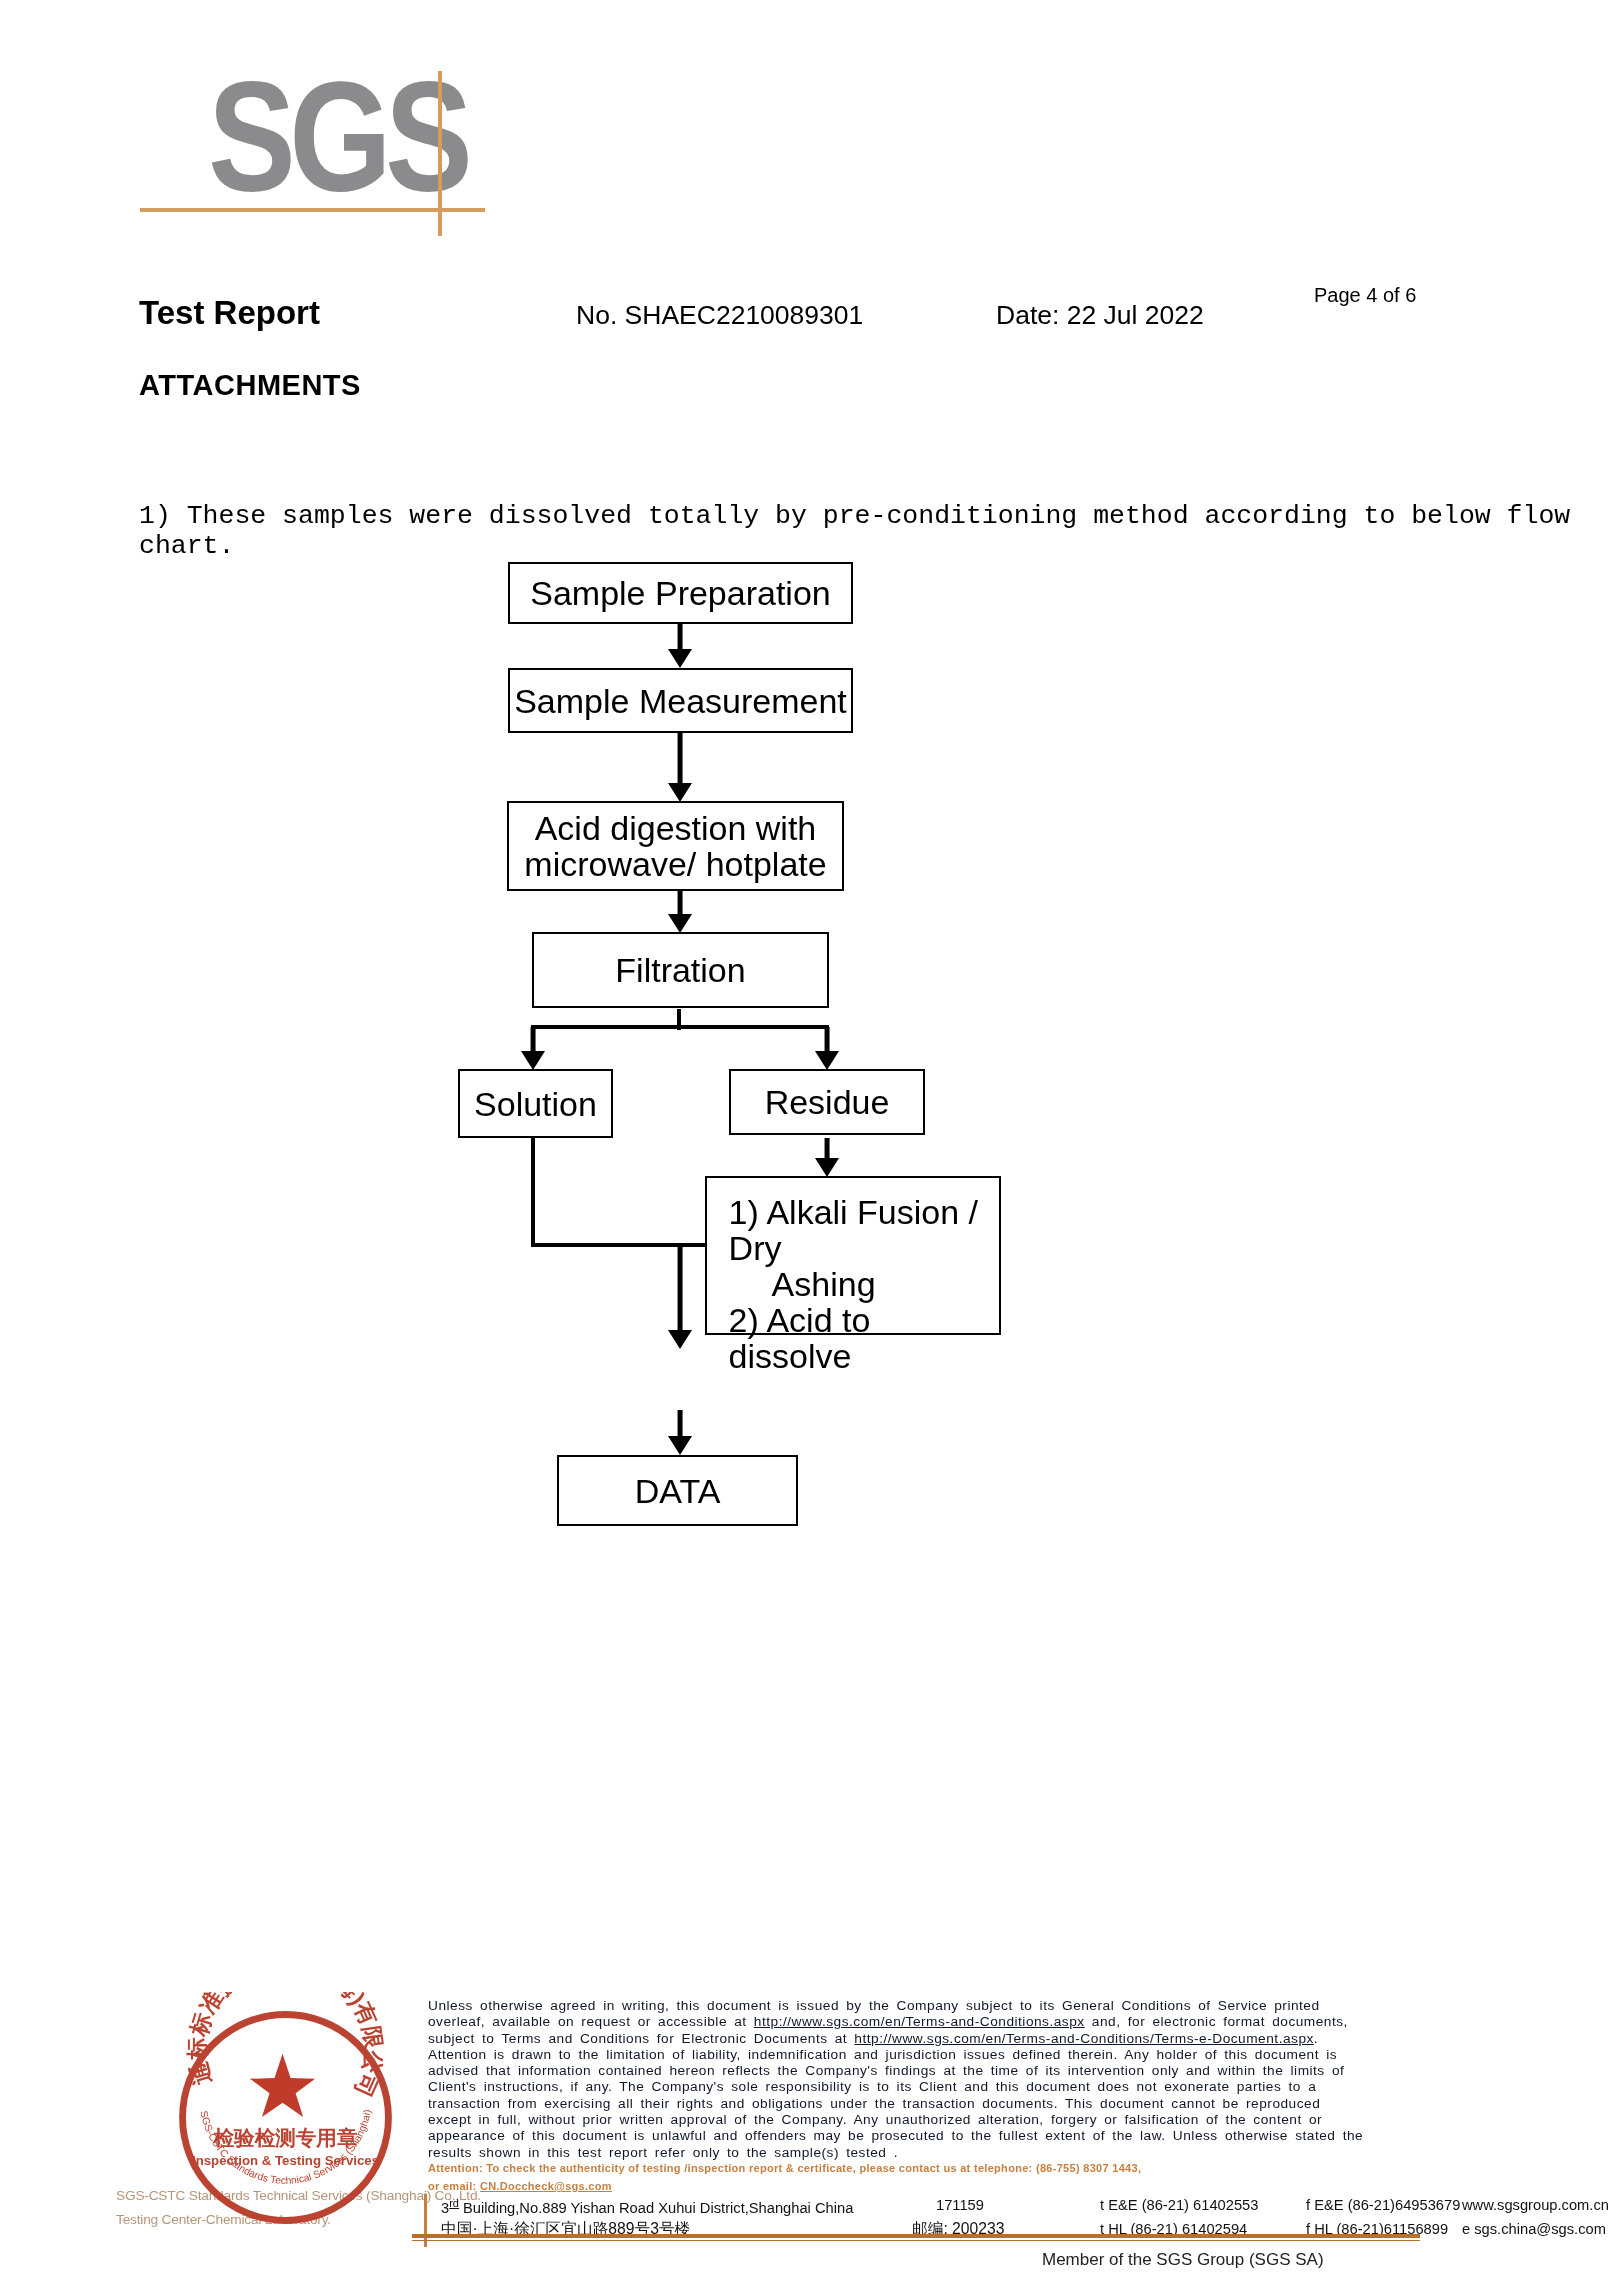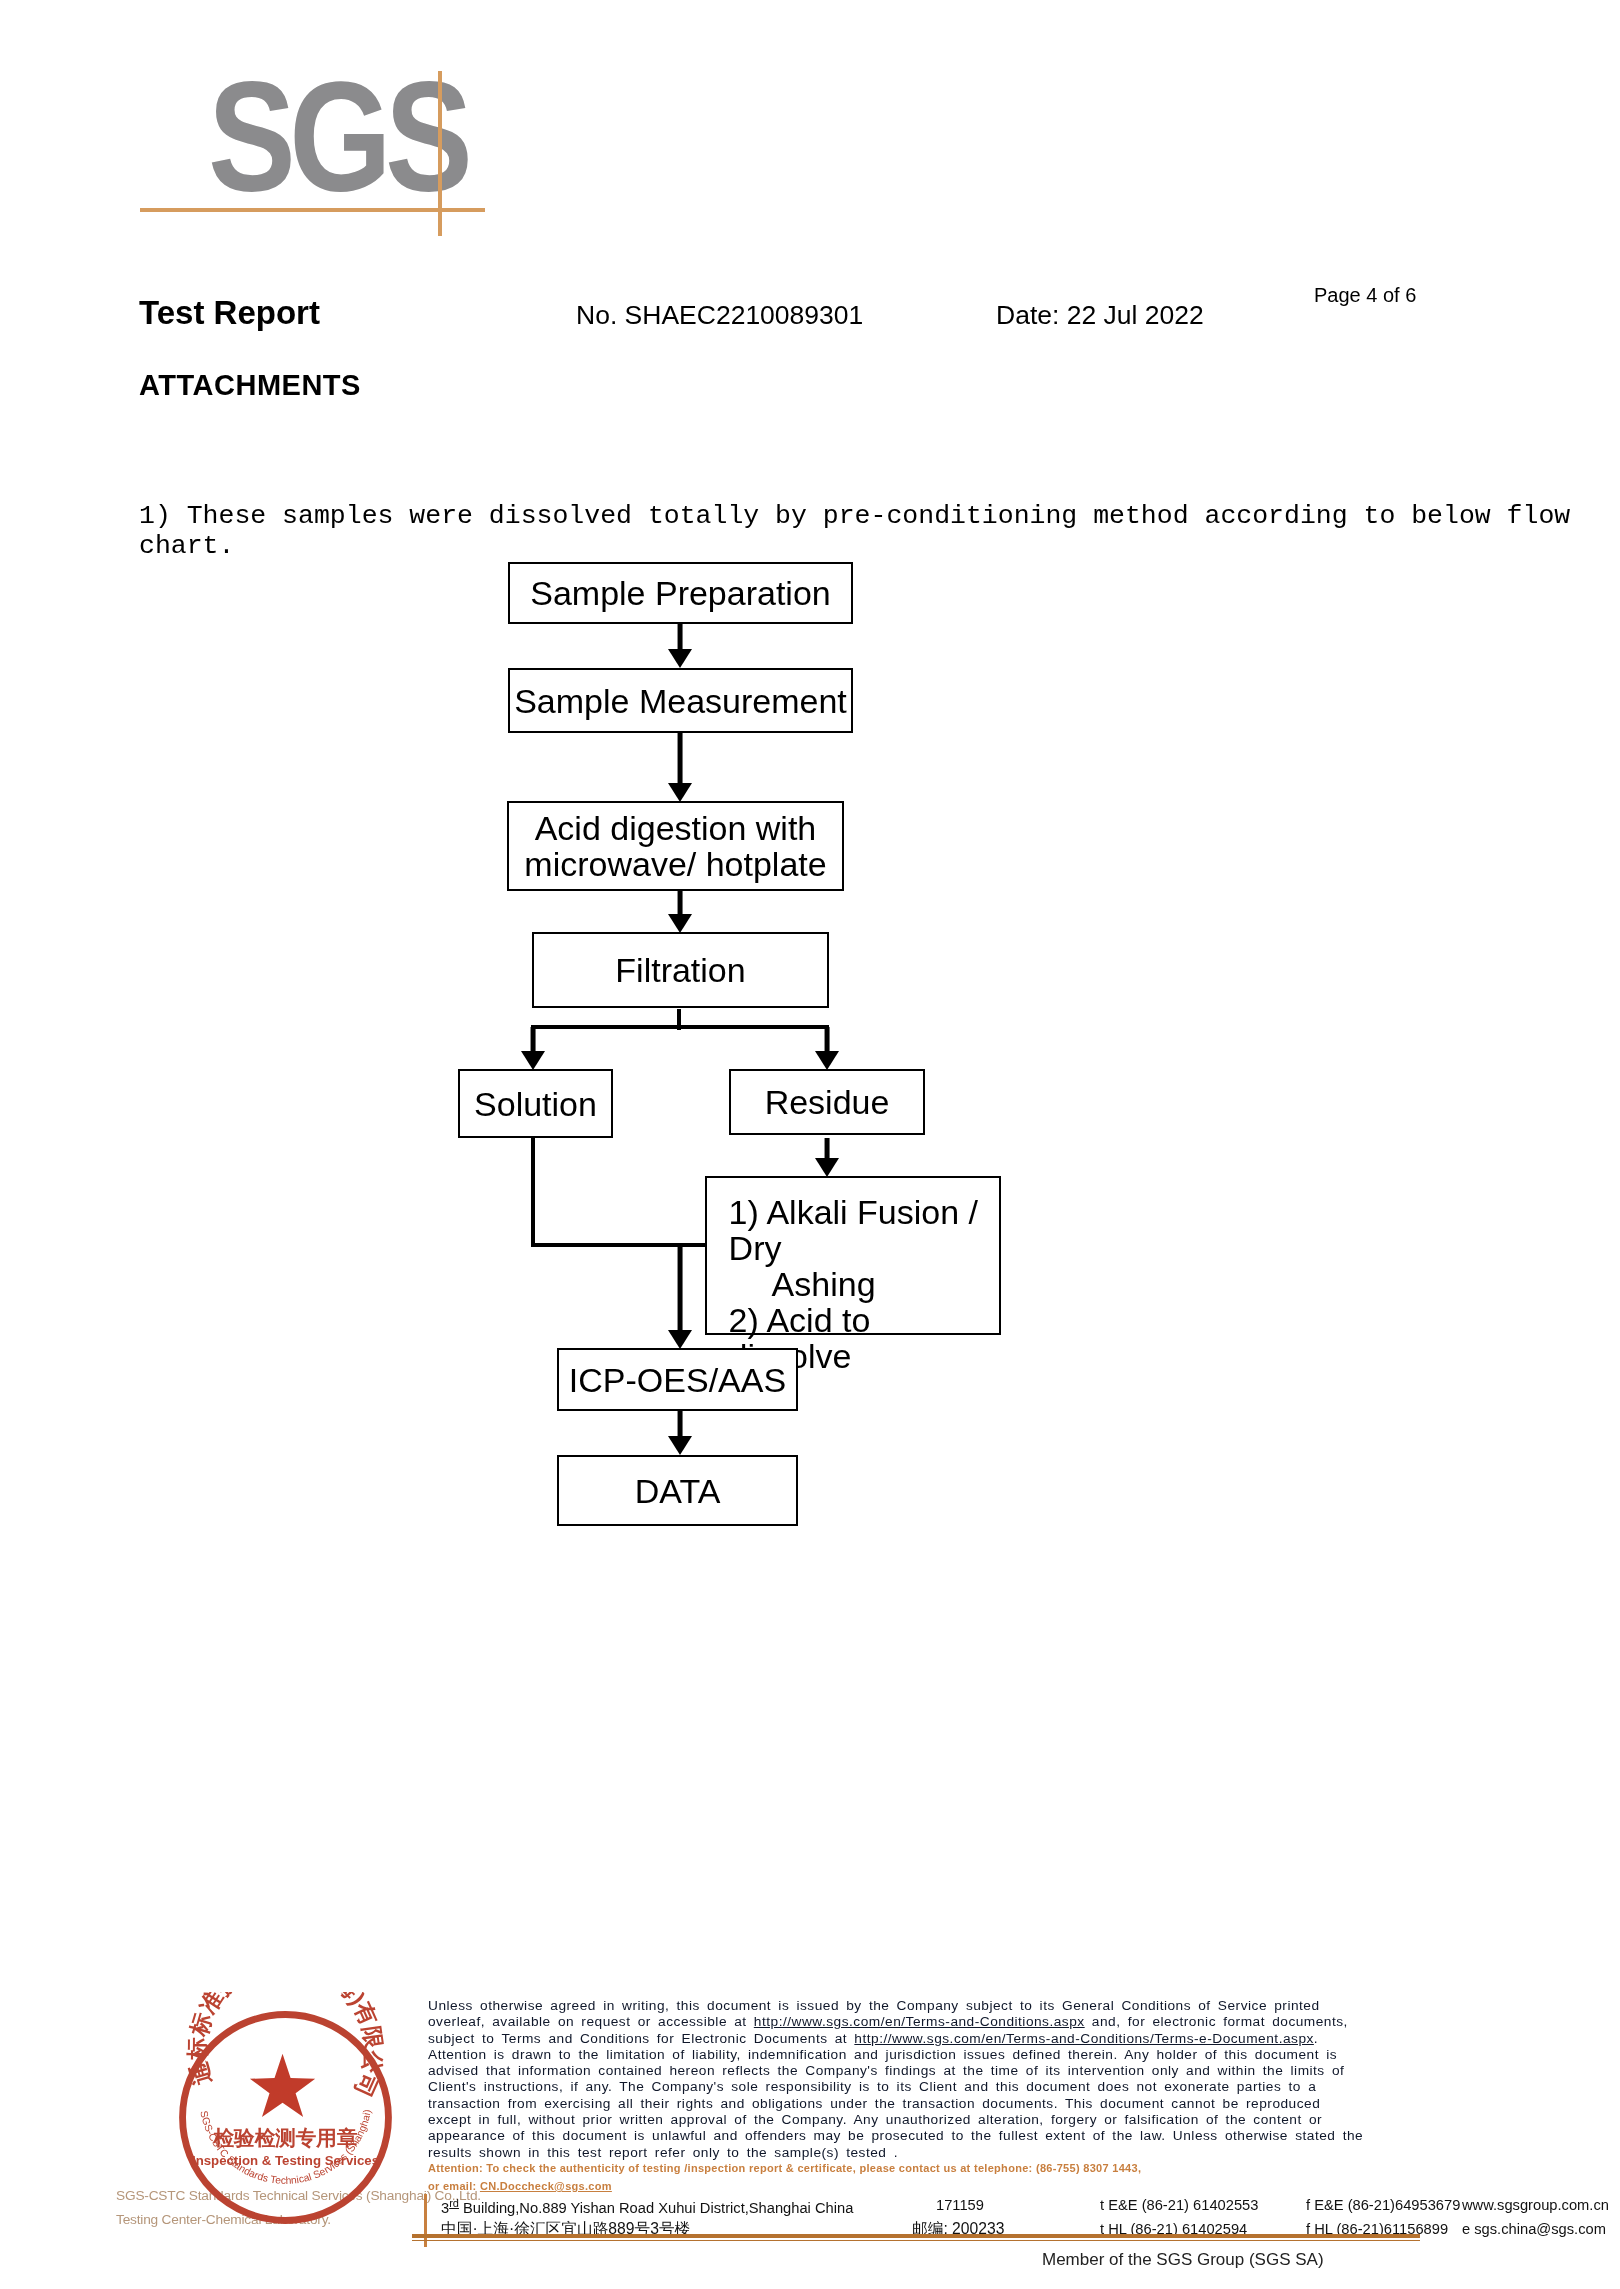--- a/index.html
+++ b/index.html
@@ -91,21 +91,20 @@
     <div>microwave/ hotplate</div>
   </div>
   <div class="fbox" style="left:532px; top:932px; width:297px; height:76px;">Filtration</div>
   <div class="fbox thick" style="left:458px; top:1069px; width:155px; height:69px;">Solution</div>
   <div class="fbox thick" style="left:729px; top:1069px; width:196px; height:66px;">Residue</div>
   <div class="fbox left-align" style="left:705px; top:1176px; width:296px; height:159px;">
     <div>1) Alkali Fusion / Dry</div>
     <div class="indent2">Ashing</div>
     <div>2) Acid to dissolve</div>
   </div>
-  <div class="fbox thick" style="left:557px; top:1348px; width:241px; height:63px;">ICP-OES/AAS</div>
   <div class="fbox thick" style="left:557px; top:1455px; width:241px; height:71px;">DATA</div>
 
   <div class="cline" style="left:677px; top:1009px; width:3.9px; height:20.6px;"></div>
   <div class="cline" style="left:531px; top:1025px; width:298px; height:3.9px;"></div>
   <div class="cline" style="left:531px; top:1138px; width:3.9px; height:109px;"></div>
   <div class="cline" style="left:531px; top:1243px; width:176px; height:3.9px;"></div>
 
   <div class="arrow" style="left:667px; top:623px;  height:45px;">
       <div class="stem" style="height:27.4px;"></div>
       <div class="head"></div>

